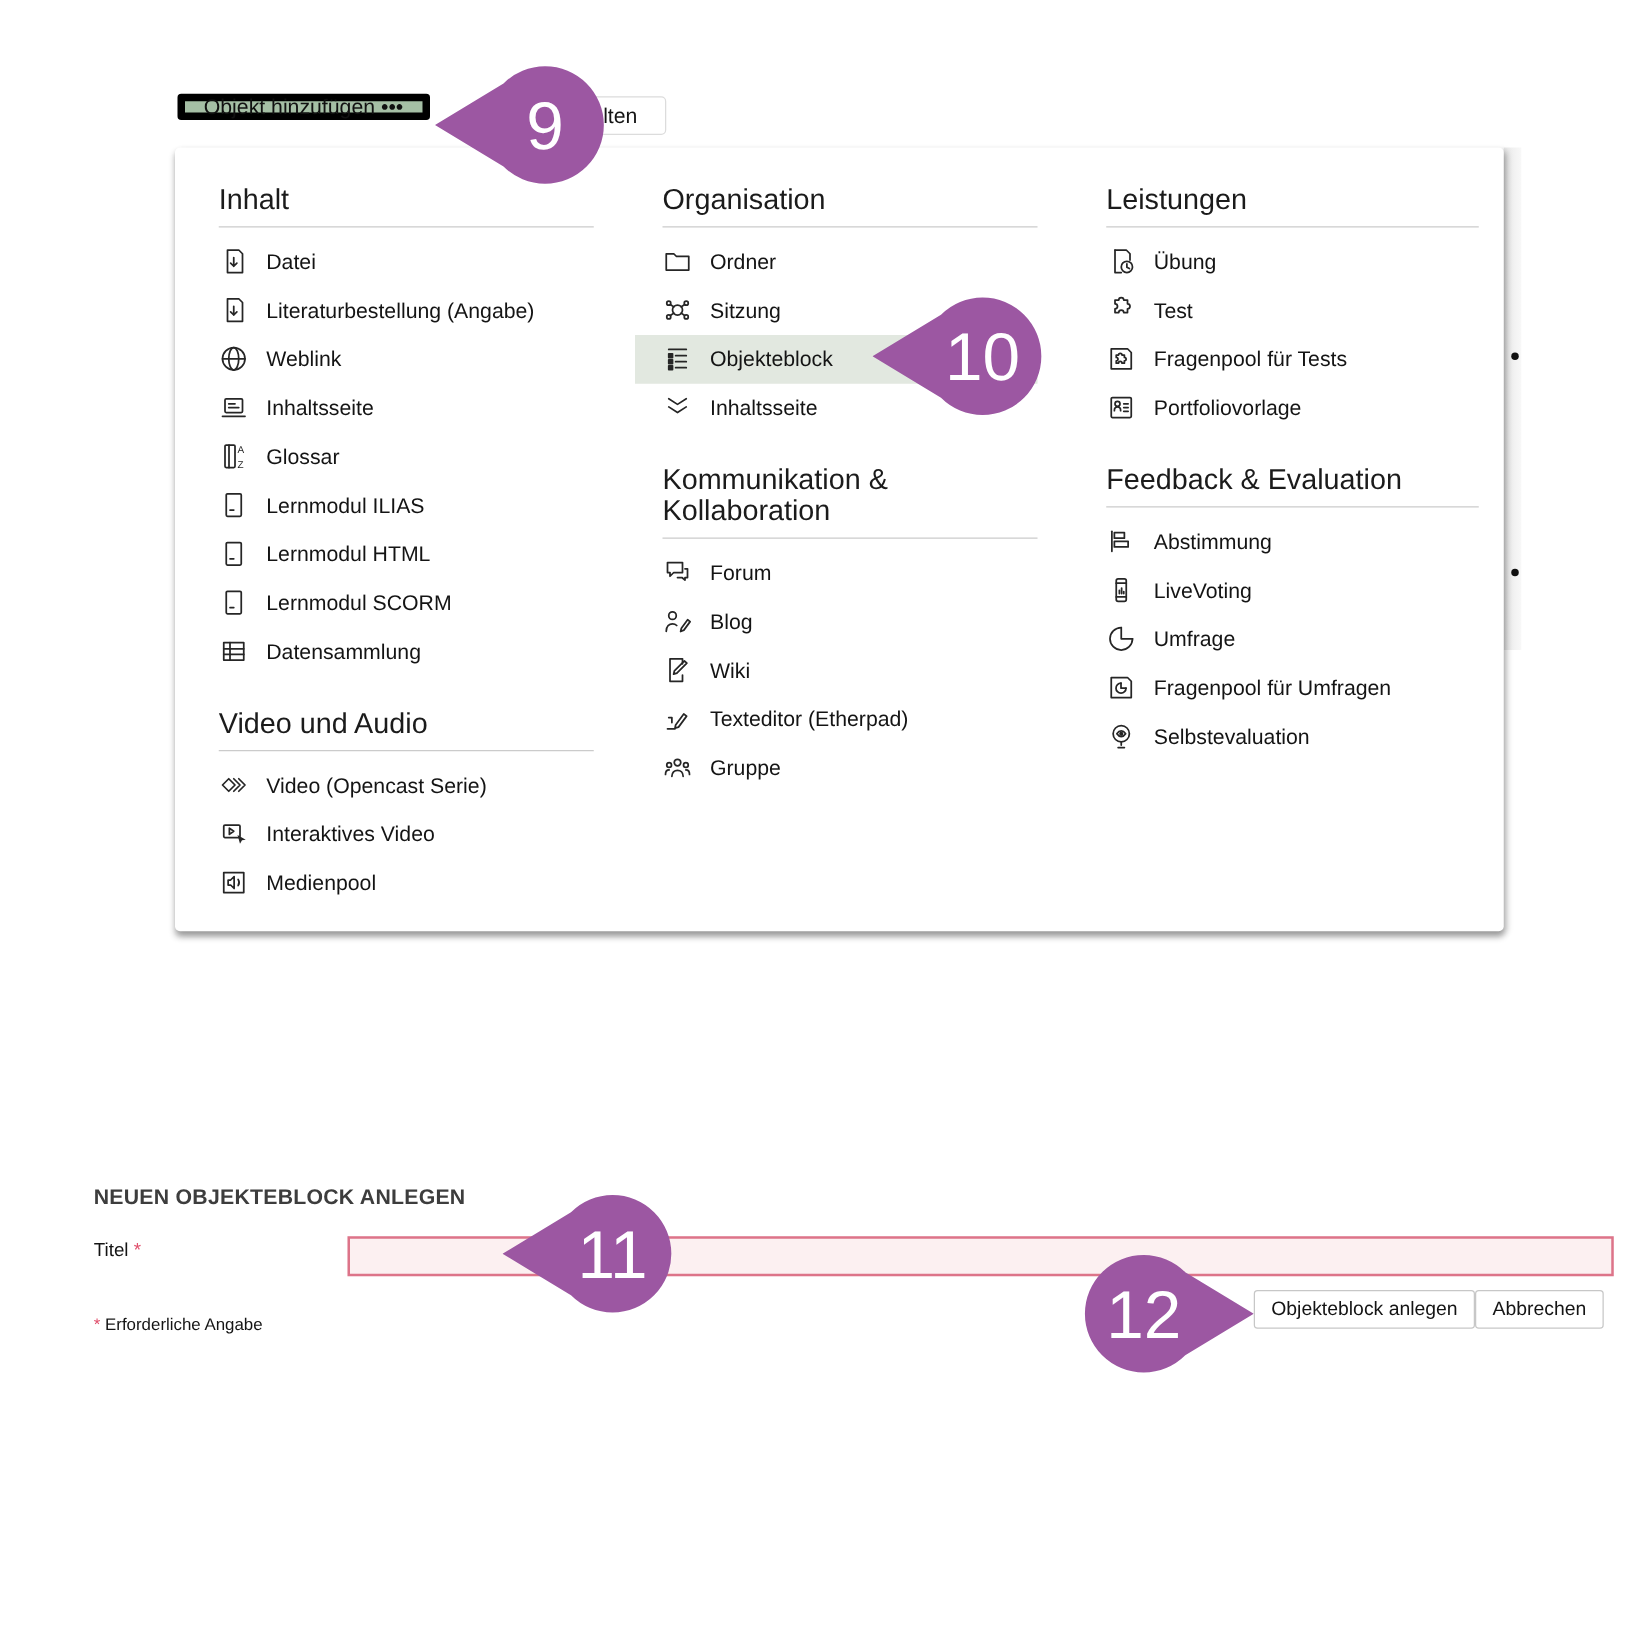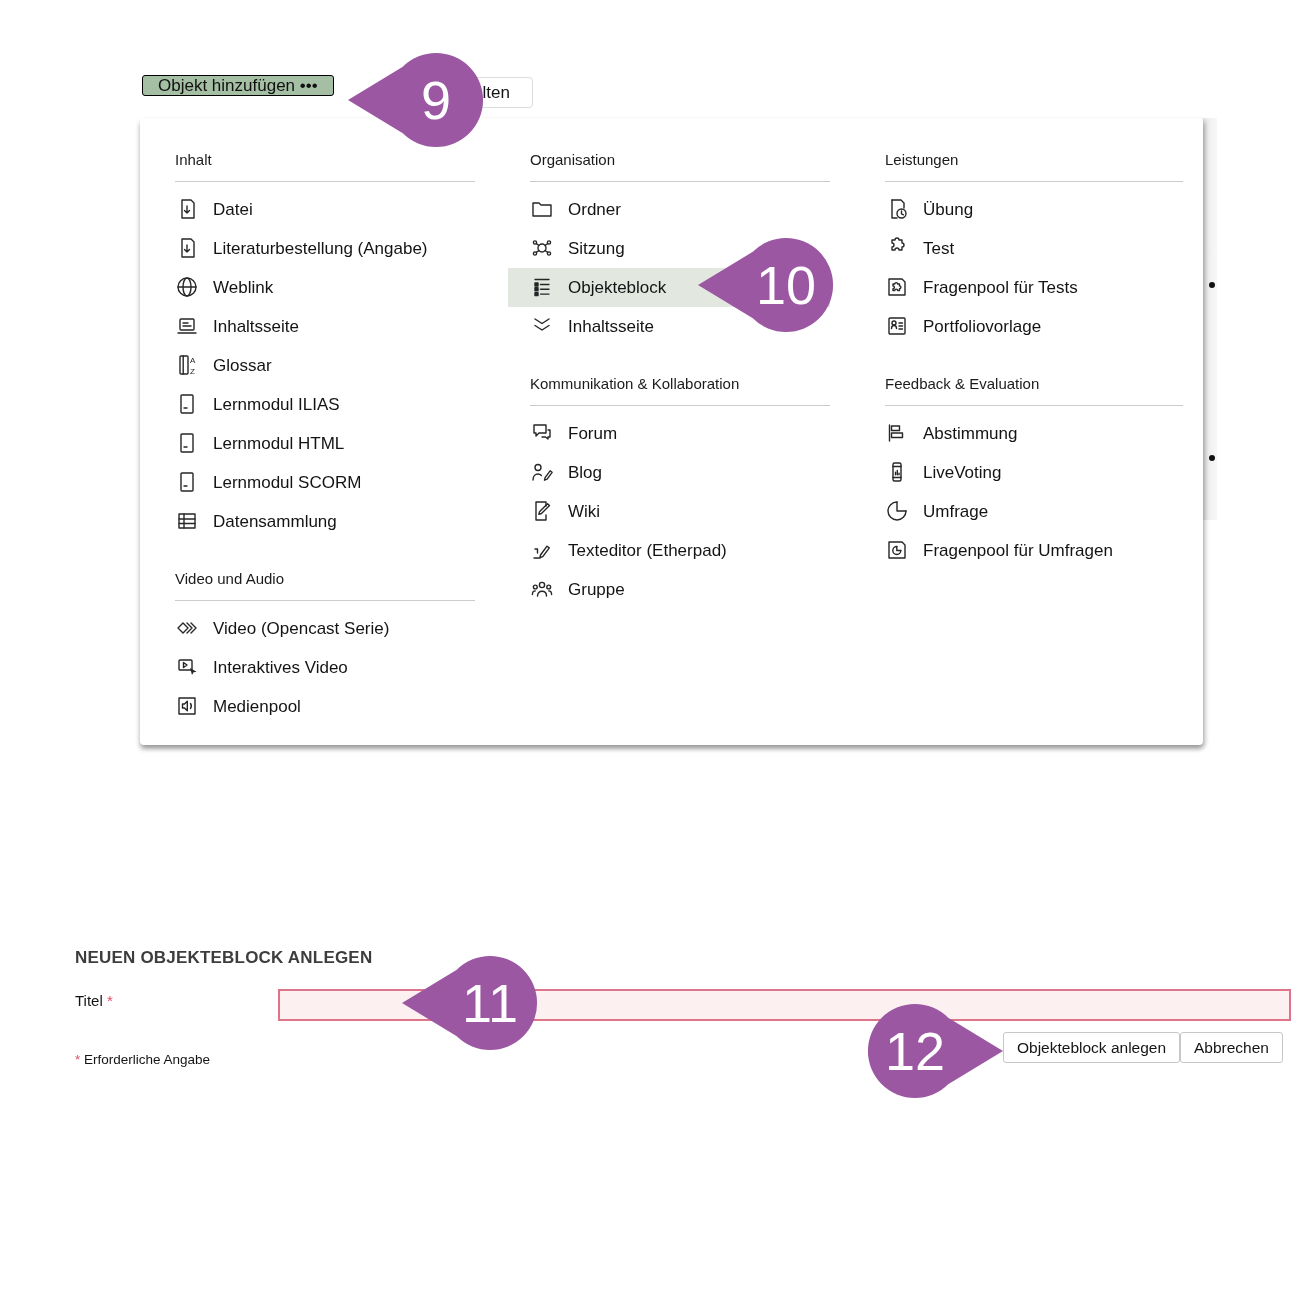--- a/index.html
+++ b/index.html
@@ -1,33 +1,33 @@
 <!DOCTYPE html>
 <html><head>
 <meta charset="utf-8">
 <style>
   html,body{margin:0;padding:0;background:#fff;}
   .stage{position:relative;width:1300px;height:1300px;background:#fff;overflow:hidden;
          font-family:"Liberation Sans","DejaVu Sans",sans-serif;color:#141414;}
 
   
   .btn-add{position:absolute;left:142px;top:75px;height:21px;padding:0 15px;
-           background:#a5bfa5;border:1px solid #000000;border-radius:3px;
+           background:#a5bfa5;border:6px solid #000000;border-radius:3px;
            font-size:17px;color:#111;display:flex;align-items:center;cursor:pointer;
            font-family:inherit;text-align:right;}
   .btn-partial{position:absolute;left:450px;top:77px;height:31px;min-width:83px;padding:0 16px;
            background:#fff;border:1px solid #dcdcdc;border-radius:4px;font-size:17px;color:#141414;
            display:flex;align-items:center;justify-content:center;cursor:pointer;font-family:inherit;}
 
   
   .menu-panel{position:absolute;left:140px;top:118px;width:1063px;height:627px;background:#fff;
            border-radius:4px;box-shadow:0 4px 5px rgba(0,0,0,.32),3px 2px 5px rgba(0,0,0,.14);}
   .menu-col{position:absolute;top:20px;width:300px;}
   .menu-col.c0{left:35px;} .menu-col.c1{left:390px;} .menu-col.c2{left:745px;width:298px;}
-  .menu-section-title{font-size:15px;color:#1b1b1b;padding:9px 0 9px;border-bottom:1px solid #cbcbcb;
+  .menu-section-title{font-size:23px;color:#1b1b1b;padding:9px 0 9px;border-bottom:1px solid #cbcbcb;
            margin-bottom:8px;}
   .menu-section-title + .menu-item{margin-top:2px;}
   .menu-section-title:not(:first-child){margin-top:16px;}
   .menu-section-title span{display:block;max-width:250px;line-height:25px;}
   .menu-item{display:block;padding:6px 0;font-size:17px;line-height:27px;color:#141414;cursor:pointer;}
   .menu-col.c0 .menu-item{max-width:260px;}
   .menu-item.highlighted{background:#e2e8e0;margin-left:-22px;padding-left:22px;max-width:none;}
   .menu-icon{display:inline-block;width:24px;height:24px;vertical-align:-6px;margin-right:14px;}
   .menu-icon svg{display:block;}
 
@@ -226,20 +226,26 @@
             </svg></span><span class="menu-label">LiveVoting</span></div>
         <div class="menu-item"><span class="menu-icon"><svg viewBox="0 0 24 24" width="24" height="24" fill="none" stroke="#262626" stroke-width="1.4" stroke-linecap="round" stroke-linejoin="round">
               <path d="M21 12a9 9 0 1 1-9-9"></path>
               <path d="M12 3v9h9"></path>
             </svg></span><span class="menu-label">Umfrage</span></div>
         <div class="menu-item"><span class="menu-icon"><svg viewBox="0 0 24 24" width="24" height="24" fill="none" stroke="#262626" stroke-width="1.4" stroke-linecap="round" stroke-linejoin="round">
               <path d="M4 4h13l3 3v13H4z"></path>
               <path d="M15.8 12.5a4 4 0 1 1-4-4"></path>
               <path d="M11.8 8.5v4h4"></path>
             </svg></span><span class="menu-label">Fragenpool für Umfragen</span></div>
+        <div class="menu-item"><span class="menu-icon"><svg viewBox="0 0 24 24" width="24" height="24" fill="none" stroke="#262626" stroke-width="1.4" stroke-linecap="round" stroke-linejoin="round">
+              <circle cx="12" cy="10" r="6.5"></circle>
+              <path d="M8.5 10c1-1.5 2.2-2.3 3.5-2.3s2.5.8 3.5 2.3c-1 1.5-2.2 2.3-3.5 2.3S9.5 11.5 8.5 10z"></path>
+              <circle cx="12" cy="10" r="1" fill="#262626"></circle>
+              <path d="M12 16.5V19M9.5 21h5"></path>
+            </svg></span><span class="menu-label">Selbstevaluation</span></div>
       </div>
     </div>
 
   <div class="form-heading">NEUEN OBJEKTEBLOCK ANLEGEN</div>
   <div class="form-label">
     <span>Titel</span>
     <span class="asterisk">*</span>
   </div>
   <input class="form-input" type="text" value="" style="">
   <div class="form-note">

